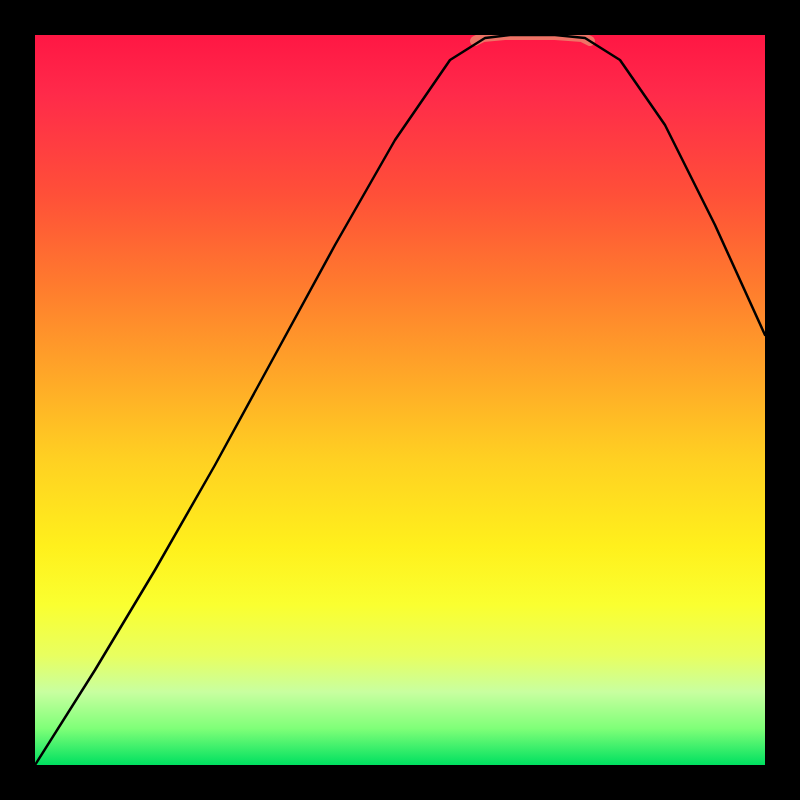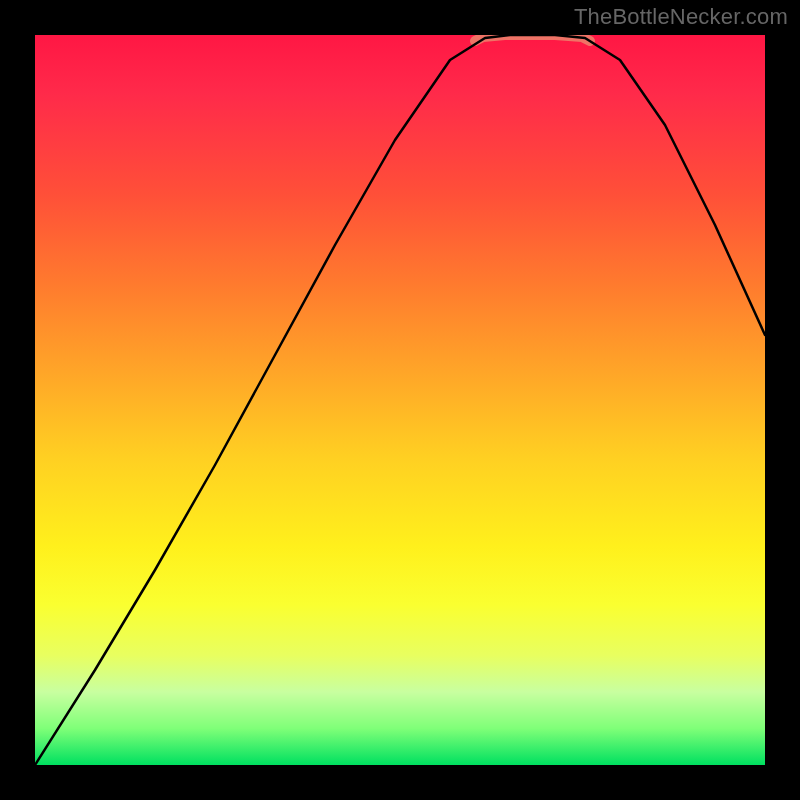--- a/index.html
+++ b/index.html
@@ -57,21 +57,20 @@
     width: 730px;
     height: 730px;
     z-index: 5;
     pointer-events: none;
   }
 </style>
 </head>
 <body>
 <div class="container">
 
-  <div class="watermark">TheBottleNecker.com</div>
 
   <div class="plot-area"></div>
 
   <svg class="line-layer" viewBox="0 0 730 730" preserveAspectRatio="none">
     <path d="M 440 6 L 448 2 L 470 0 L 520 0 L 547 2 L 555 6" id="series-flat" fill="none" stroke="#ef7366" stroke-width="10" stroke-linecap="round" stroke-linejoin="round"></path>
     <path d="M 0 730 L 60 635 L 120 535 L 180 430 L 240 320 L 300 210 L 360 105 L 415 25 L 450 3 L 475 0 L 520 0 L 550 3 L 585 25 L 630 90 L 680 190 L 730 300" id="series-main" fill="none" stroke="#000000" stroke-width="2.5" stroke-linecap="round" stroke-linejoin="round"></path>
   </svg>
 
 </div>
 

